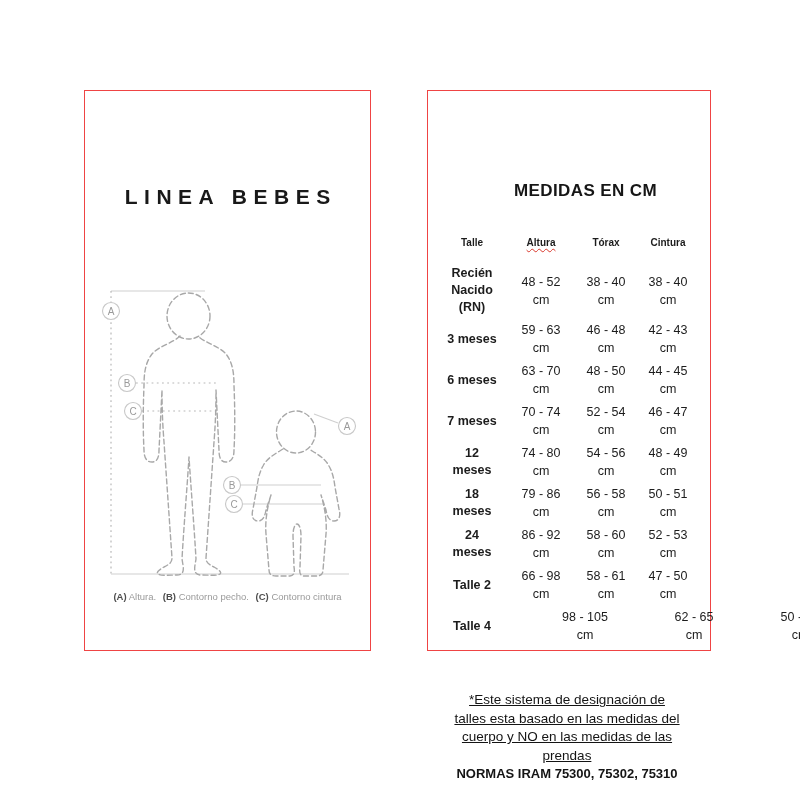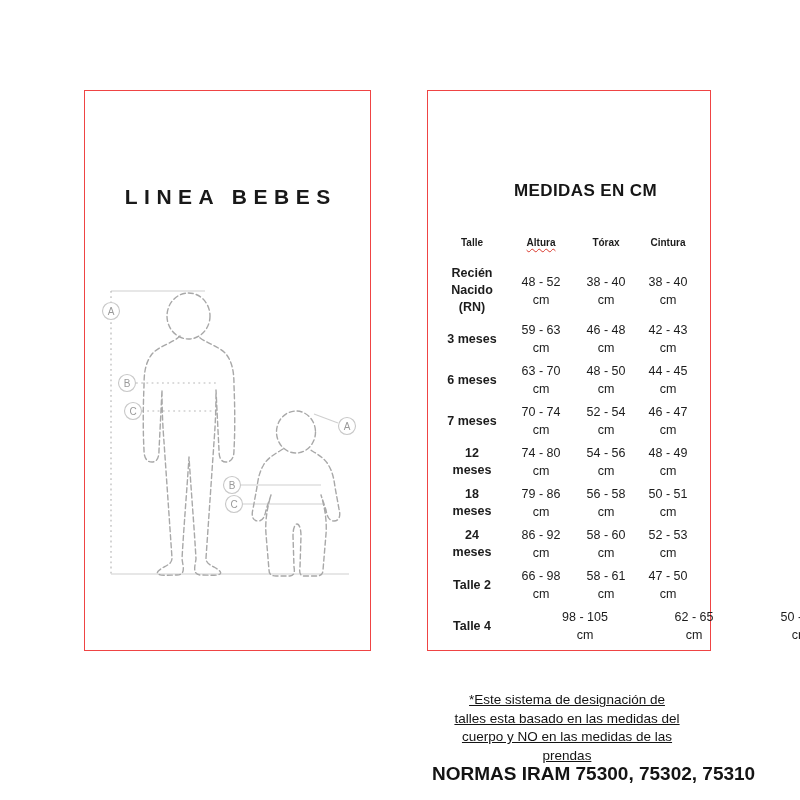--- a/index.html
+++ b/index.html
@@ -39,21 +39,21 @@
   .thead .tcell { font-weight:bold; font-size:10px; }
   .tcell.lbl { font-weight:bold; line-height:17px; }
   .squiggle { text-decoration-line:underline; text-decoration-style:wavy;
     text-decoration-color:#d9382c; text-decoration-thickness:1px;
     text-underline-offset:2px; }
 
   .footnote { position:absolute; top:600px; left:8px; width:262px;
     text-align:center; font-size:13.5px; line-height:18.5px;
     color:#141414; white-space:pre-line;text-decoration:underline; }
   .norms { position:absolute; top:674px; left:4px; width:270px;
-    text-align:center; font-size:19px; line-height:18.5px;
+    text-align:center; font-size:13px; line-height:18.5px;
     font-weight:bold; color:#141414; white-space:nowrap; }
 
   
   .sketch { fill:none; stroke:#a8a8a8; stroke-width:1.4;
     stroke-dasharray:5 3; stroke-linecap:round; stroke-linejoin:round; }
   .measure-dot { fill:none; stroke:#b8b8b8; stroke-width:1.2; stroke-dasharray:1.8 3.4; }
   .measure-solid { fill:none; stroke:#cfcfcf; stroke-width:1.1; }
   .callout-circle { fill:#ffffff; stroke:#c8c8c8; stroke-width:1.1; }
   .callout-letter { font-size:10px; fill:#9a9a9a; text-anchor:middle; }
 </style>
@@ -129,20 +129,28 @@
       <g>
         <circle class="callout-circle" cx="147" cy="211" r="8.5"></circle>
         <text class="callout-letter" x="147" y="214.5">B</text>
       </g>
       <g>
         <circle class="callout-circle" cx="149" cy="230" r="8.5"></circle>
         <text class="callout-letter" x="149" y="233.5">C</text>
       </g>
     </svg>
 
+    <div class="caption">
+      <span class="cap-key">(A)</span>
+      <span class="cap-seg">Altura.</span>
+      <span class="cap-key">(B)</span>
+      <span class="cap-seg">Contorno pecho.</span>
+      <span class="cap-key">(C)</span>
+      <span>Contorno cintura</span>
+    </div>
   </div>
 
   <div class="panel panel-right">
 
     <div class="rp-title">MEDIDAS EN CM</div>
 
     <div class="size-table">
 
       <div class="trow thead">
         <div class="tcell">Talle</div>

